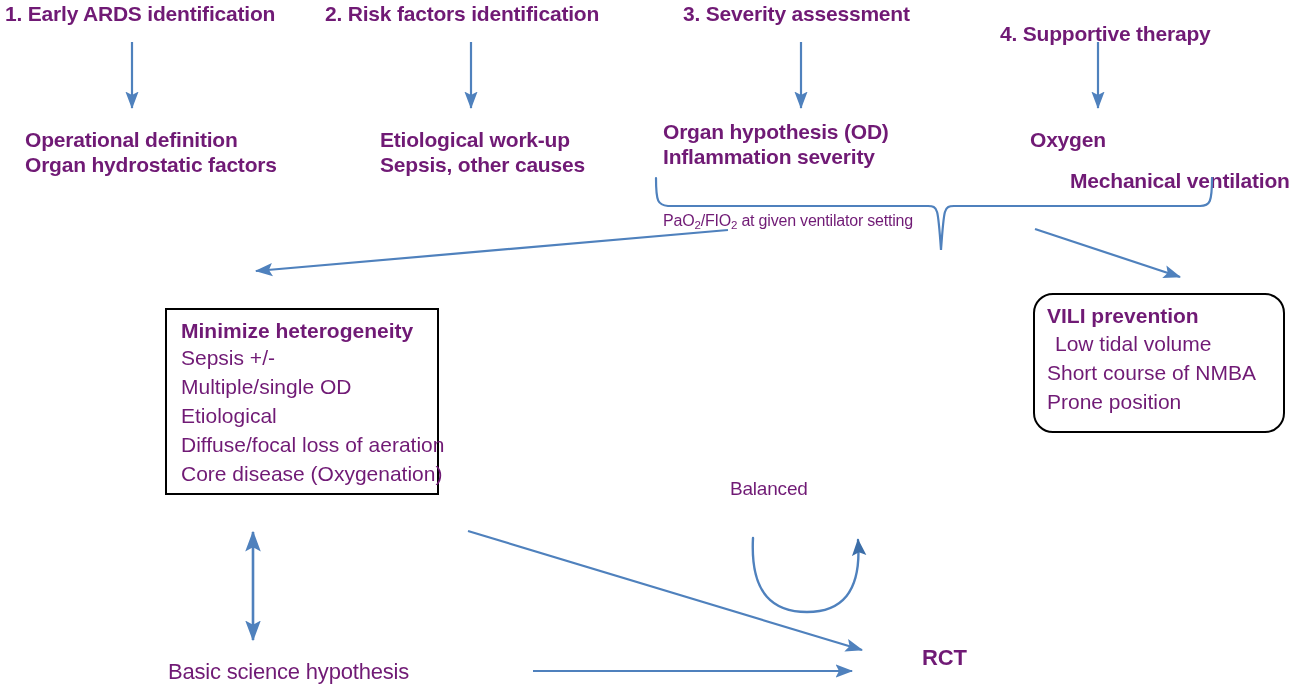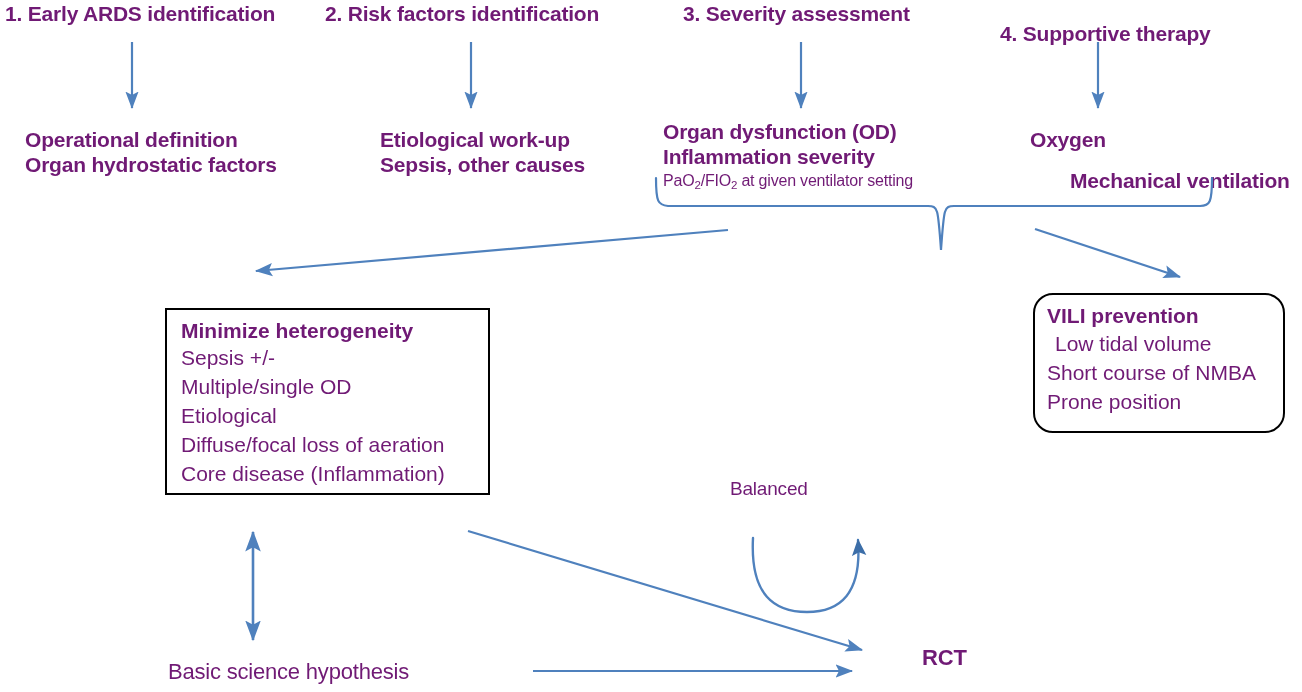--- a/index.html
+++ b/index.html
@@ -26,20 +26,21 @@
     font-weight: bold;
     font-size: 21px;
   }
   .subhead {
     font-weight: bold;
     font-size: 21px;
   }
   .small-note {
     font-weight: normal;
     font-size: 16px;
+    margin-top: 40px;
   }
   .box {
     position: absolute;
     border: 2.5px solid #000000;
     background: #ffffff;
     box-sizing: border-box;
   }
   .box-title {
     font-weight: bold;
     font-size: 21px;
@@ -90,34 +91,34 @@
   <div class="txt heading" style="left:683px; top:2px;">3. Severity assessment</div>
 
   <div class="txt heading" style="left:1000px; top:2px;margin-top:20px;">4. Supportive therapy</div>
 
   <div class="txt subhead" style="left:25px; top:128px;">Operational definition</div>
   <div class="txt subhead" style="left:25px; top:153px;">Organ hydrostatic factors</div>
 
   <div class="txt subhead" style="left:380px; top:128px;">Etiological work-up</div>
   <div class="txt subhead" style="left:380px; top:153px;">Sepsis, other causes</div>
 
-  <div class="txt subhead" style="left:663px; top:120px;">Organ dysfunction (OD)</div>
+  <div class="txt subhead" style="left:663px; top:120px;">Organ hypothesis (OD)</div>
   <div class="txt subhead" style="left:663px; top:145px;">Inflammation severity</div>
   <div class="txt small-note" style="left:663px; top:172px;"><span>PaO<span class="sub">2</span>/FIO<span class="sub">2</span> at given ventilator setting</span></div>
 
   <div class="txt subhead" style="left:1030px; top:128px;">Oxygen</div>
   <div class="txt subhead" style="left:1070px; top:153px;margin-top:16px;">Mechanical ventilation</div>
 
-  <div class="box" style="left:165px; top:308px; width:325px; height:187px;">
+  <div class="box" style="left:165px; top:308px; width:274px; height:187px;">
     <div class="boxtext box-title" style="left:14px; top:8px;">Minimize heterogeneity</div>
     <div class="boxtext box-line" style="left:14px; top:35px;">Sepsis +/-</div>
     <div class="boxtext box-line" style="left:14px; top:64px;">Multiple/single OD</div>
     <div class="boxtext box-line" style="left:14px; top:93px;">Etiological</div>
     <div class="boxtext box-line" style="left:14px; top:122px;">Diffuse/focal loss of aeration</div>
-    <div class="boxtext box-line" style="left:14px; top:151px;">Core disease (Inflammation)</div>
+    <div class="boxtext box-line" style="left:14px; top:151px;">Core disease (Oxygenation)</div>
   </div>
 
   <div class="box" style="left:1033px; top:293px; width:252px; height:140px;border-radius:20px;">
     <div class="boxtext box-title" style="left:12px; top:8px;">VILI prevention</div>
     <div class="boxtext box-line" style="left:20px; top:36px;">Low tidal volume</div>
     <div class="boxtext box-line" style="left:12px; top:65px;">Short course of NMBA</div>
     <div class="boxtext box-line" style="left:12px; top:94px;">Prone position</div>
   </div>
 
   <div class="txt plain" style="left:730px; top:478px;">Balanced</div>

